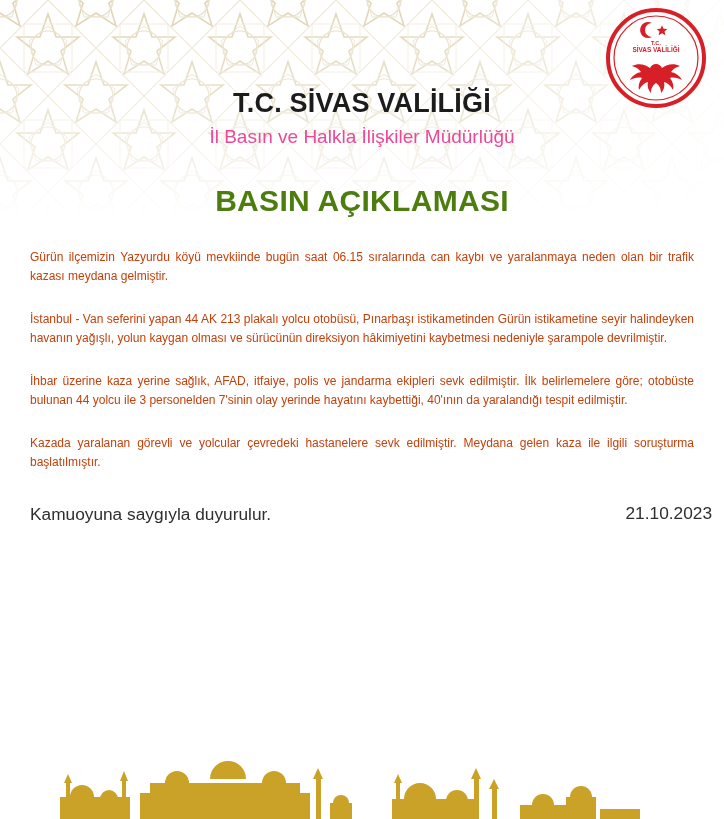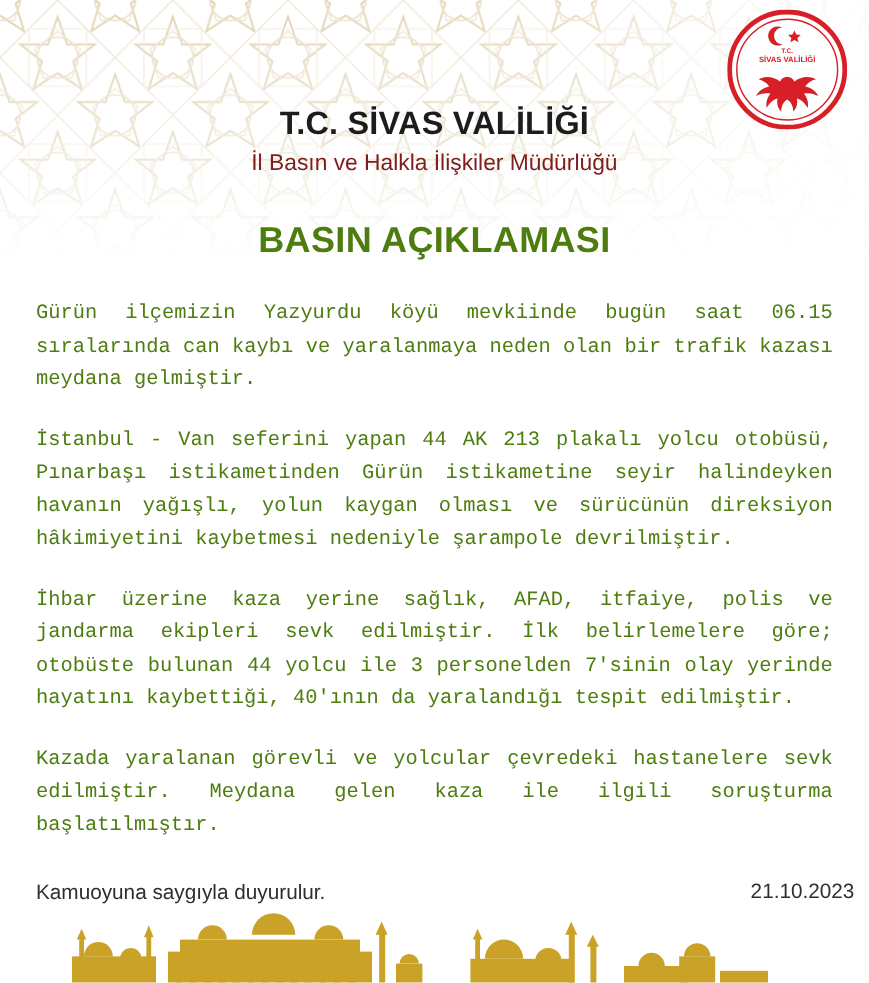--- a/index.html
+++ b/index.html
@@ -47,47 +47,46 @@
   }
   .org-title {
     font-size: 27px;
     font-weight: bold;
     letter-spacing: .2px;
     color: #1c1c1c;
     margin: 0;
   }
   .org-sub {
     font-size: 19px;
-    color: #7f1d1d;
+    color: #ec4899;
     margin: 7px 0 0 0;
     font-weight: normal;
   }
   .doc-title {
     margin: 36px 0 0 0;
     font-size: 30px;
     font-weight: bold;
     color: #4d7c0f;
     letter-spacing: .3px;
   }
 
   
   .content {
     position: relative;
     z-index: 3;
     margin: 30px 30px 0 30px;
   }
   .content p {
-    font-size: 17px;
+    font-size: 12px;
     line-height: 1.62;
-    color: #4d7c0f;
+    color: #c2410c;
     margin: 0 0 23px 0;
     text-align: justify;
     text-justify: inter-word;
     hyphens: manual;
-    font-family: Liberation Mono, monospace;
   }
   .content p:last-of-type { margin-bottom: 0; }
 
   .closing-row {
     position: relative;
     z-index: 3;
     margin: 30px 12px 0 30px;
     display: flex;
     align-items: flex-end;
     justify-content: space-between;

